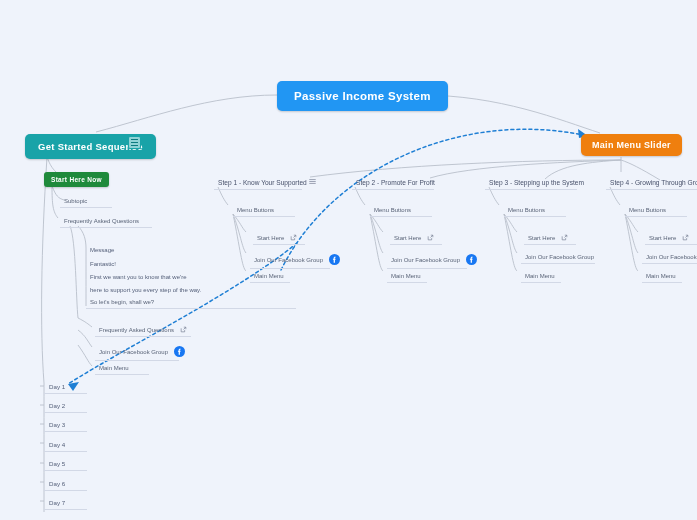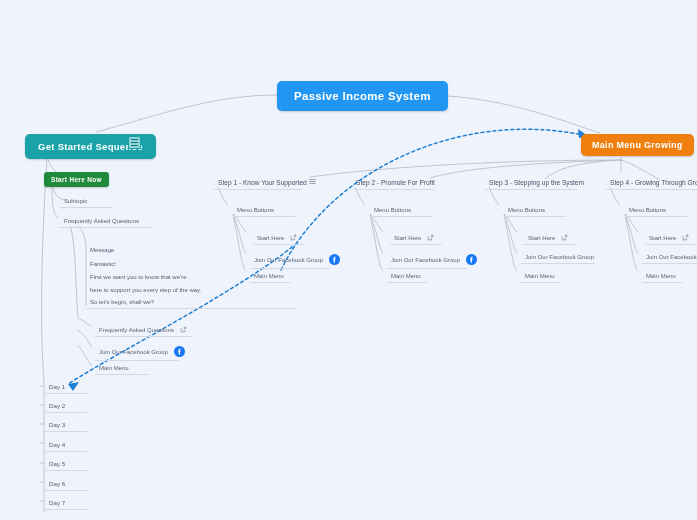--- a/index.html
+++ b/index.html
@@ -229,21 +229,21 @@
 
   <div class="day" style="left:44px; top:380px;"><span>Day 1</span></div>
   <div class="day" style="left:44px; top:399px;"><span>Day 2</span></div>
   <div class="day" style="left:44px; top:418px;"><span>Day 3</span></div>
   <div class="day" style="left:44px; top:438px;"><span>Day 4</span></div>
   <div class="day" style="left:44px; top:457px;"><span>Day 5</span></div>
   <div class="day" style="left:44px; top:477px;"><span>Day 6</span></div>
   <div class="day" style="left:44px; top:496px;"><span>Day 7</span></div>
 
   <div class="node" style="left:581px; top:134px;">
-    <div class="pill orange">Main Menu Growing</div>
+    <div class="pill orange">Main Menu Slider</div>
   </div>
 
   <div class="leaf header" style="left:214px; top:176px; width:88px;">
     <span>Step 1 - Know Your Supported</span>
   </div>
   <span class="ic" style="position:absolute; left:308px; top:177px;">
     <svg width="9" height="9" viewBox="0 0 14 14">
       <g stroke="#8b93a6" stroke-width="1.3">
         <path d="M2 4h10"></path>
           <path d="M2 7h10"></path>

